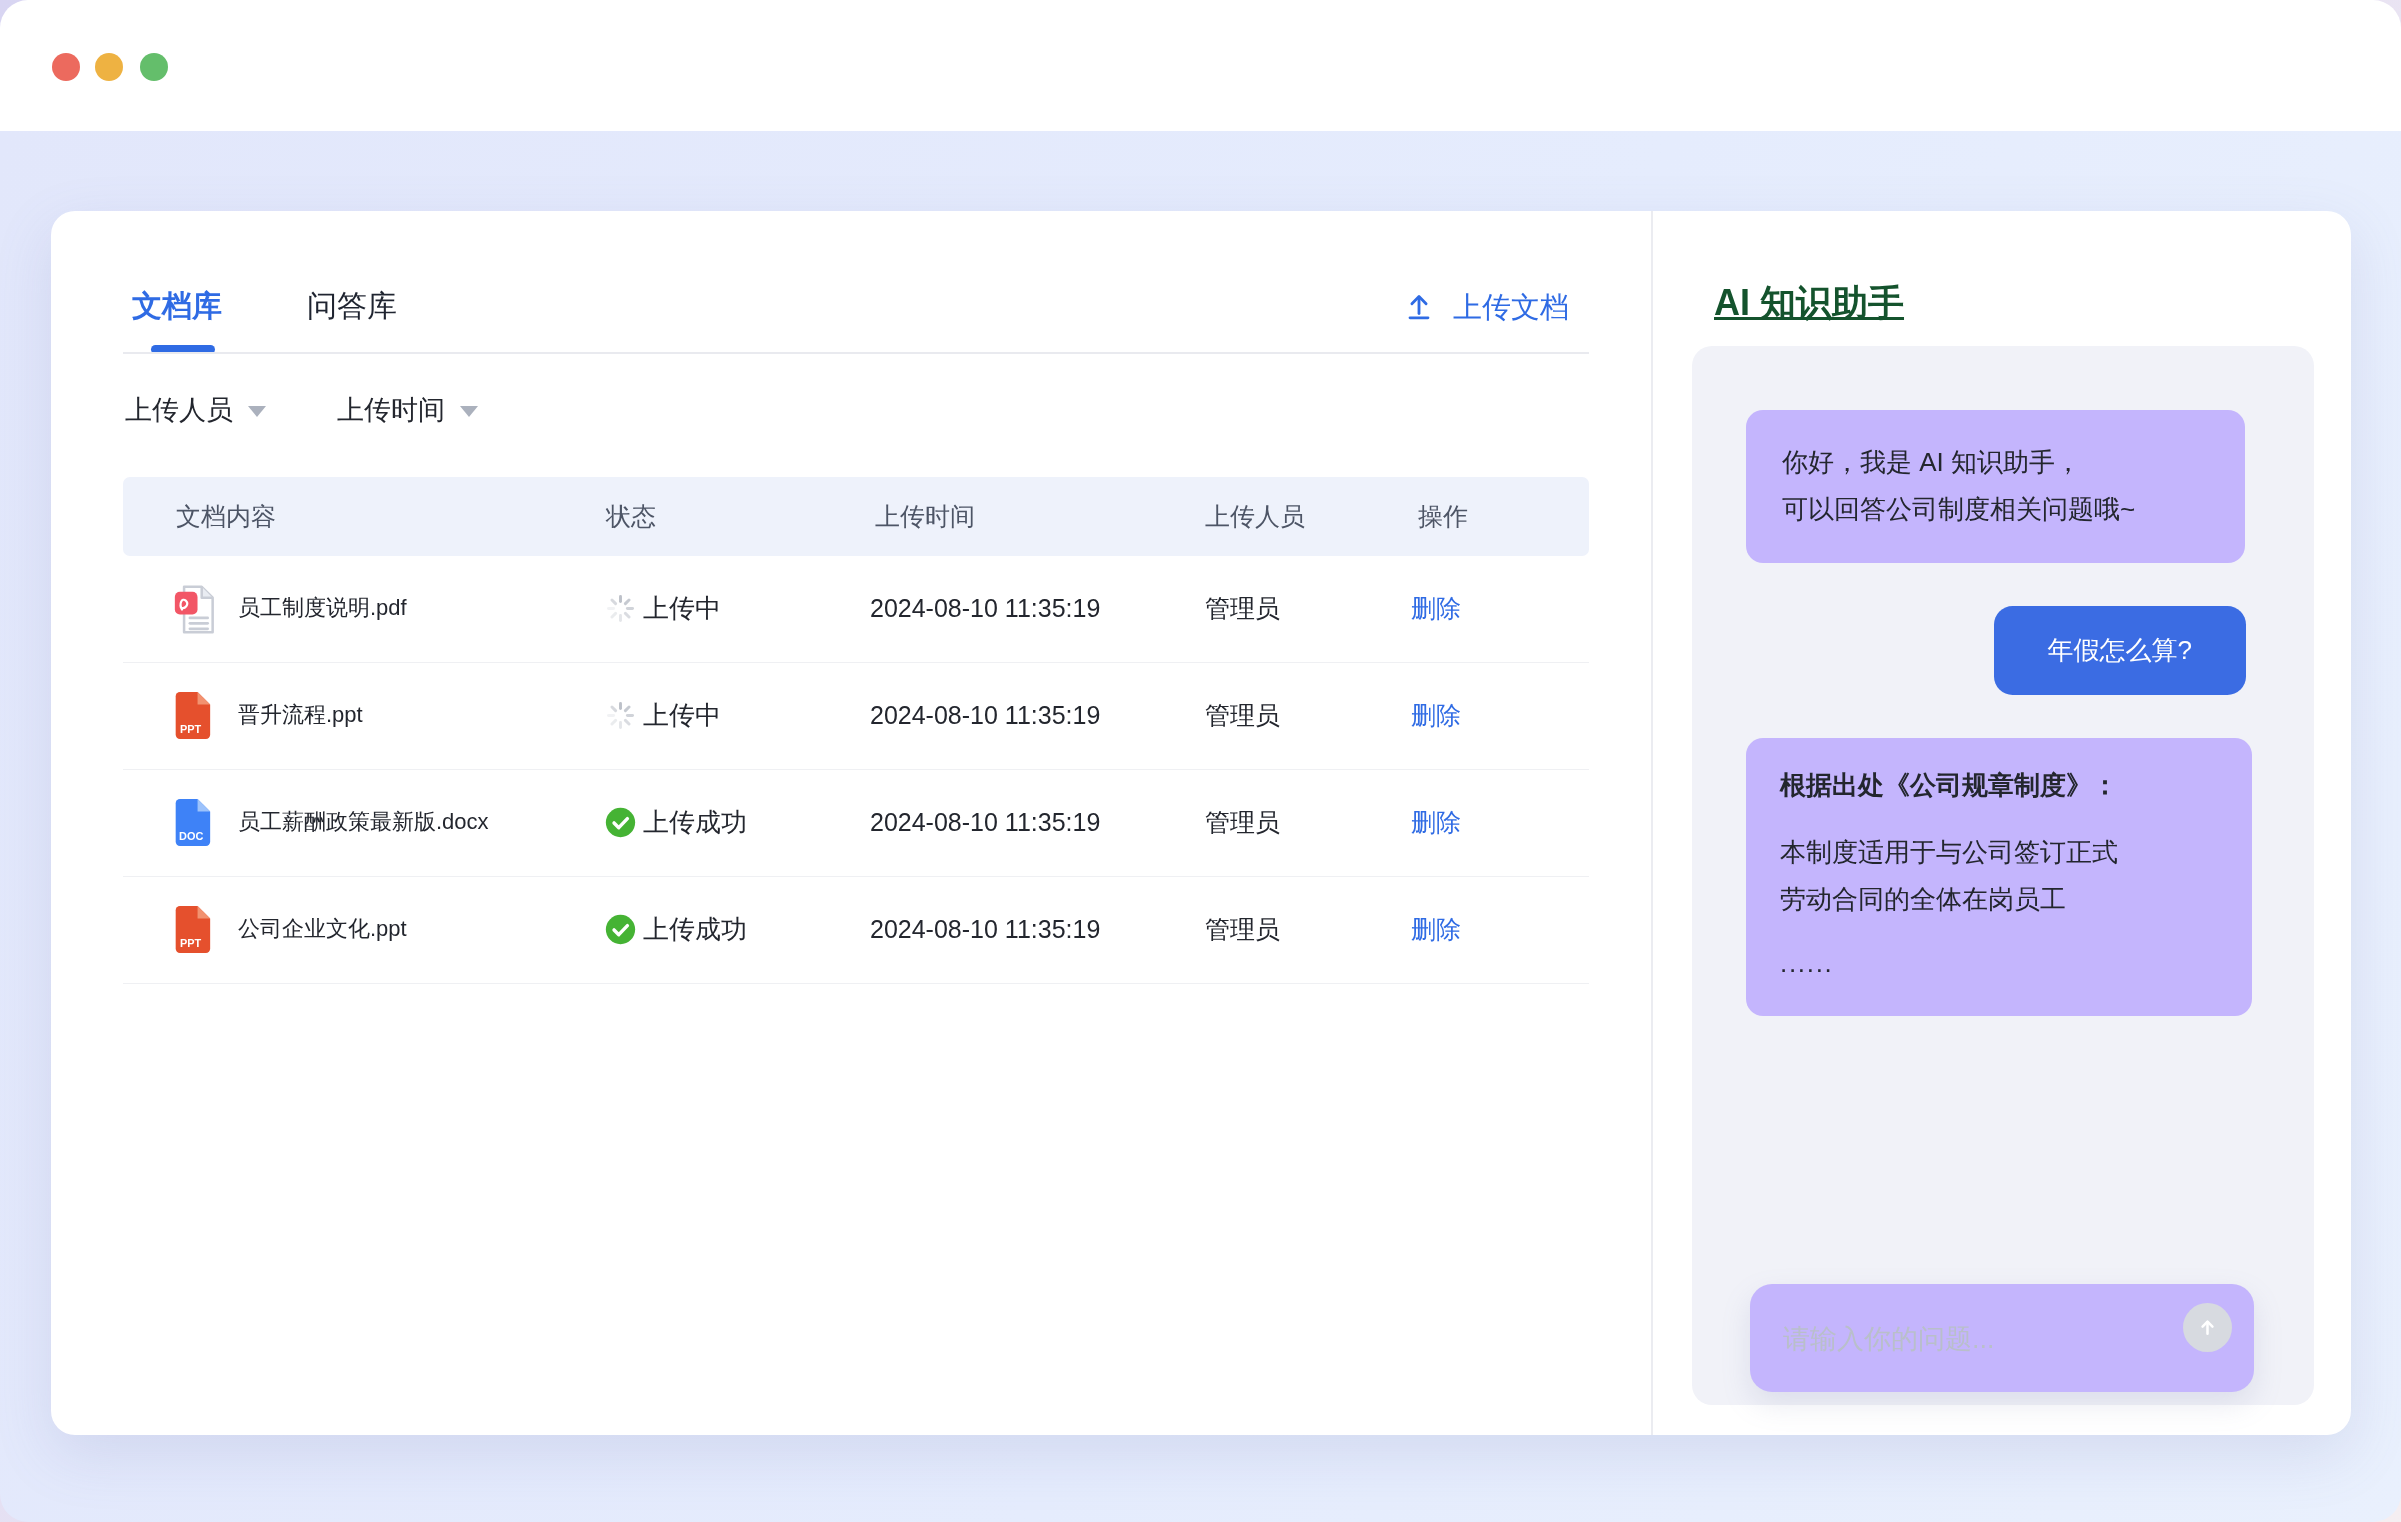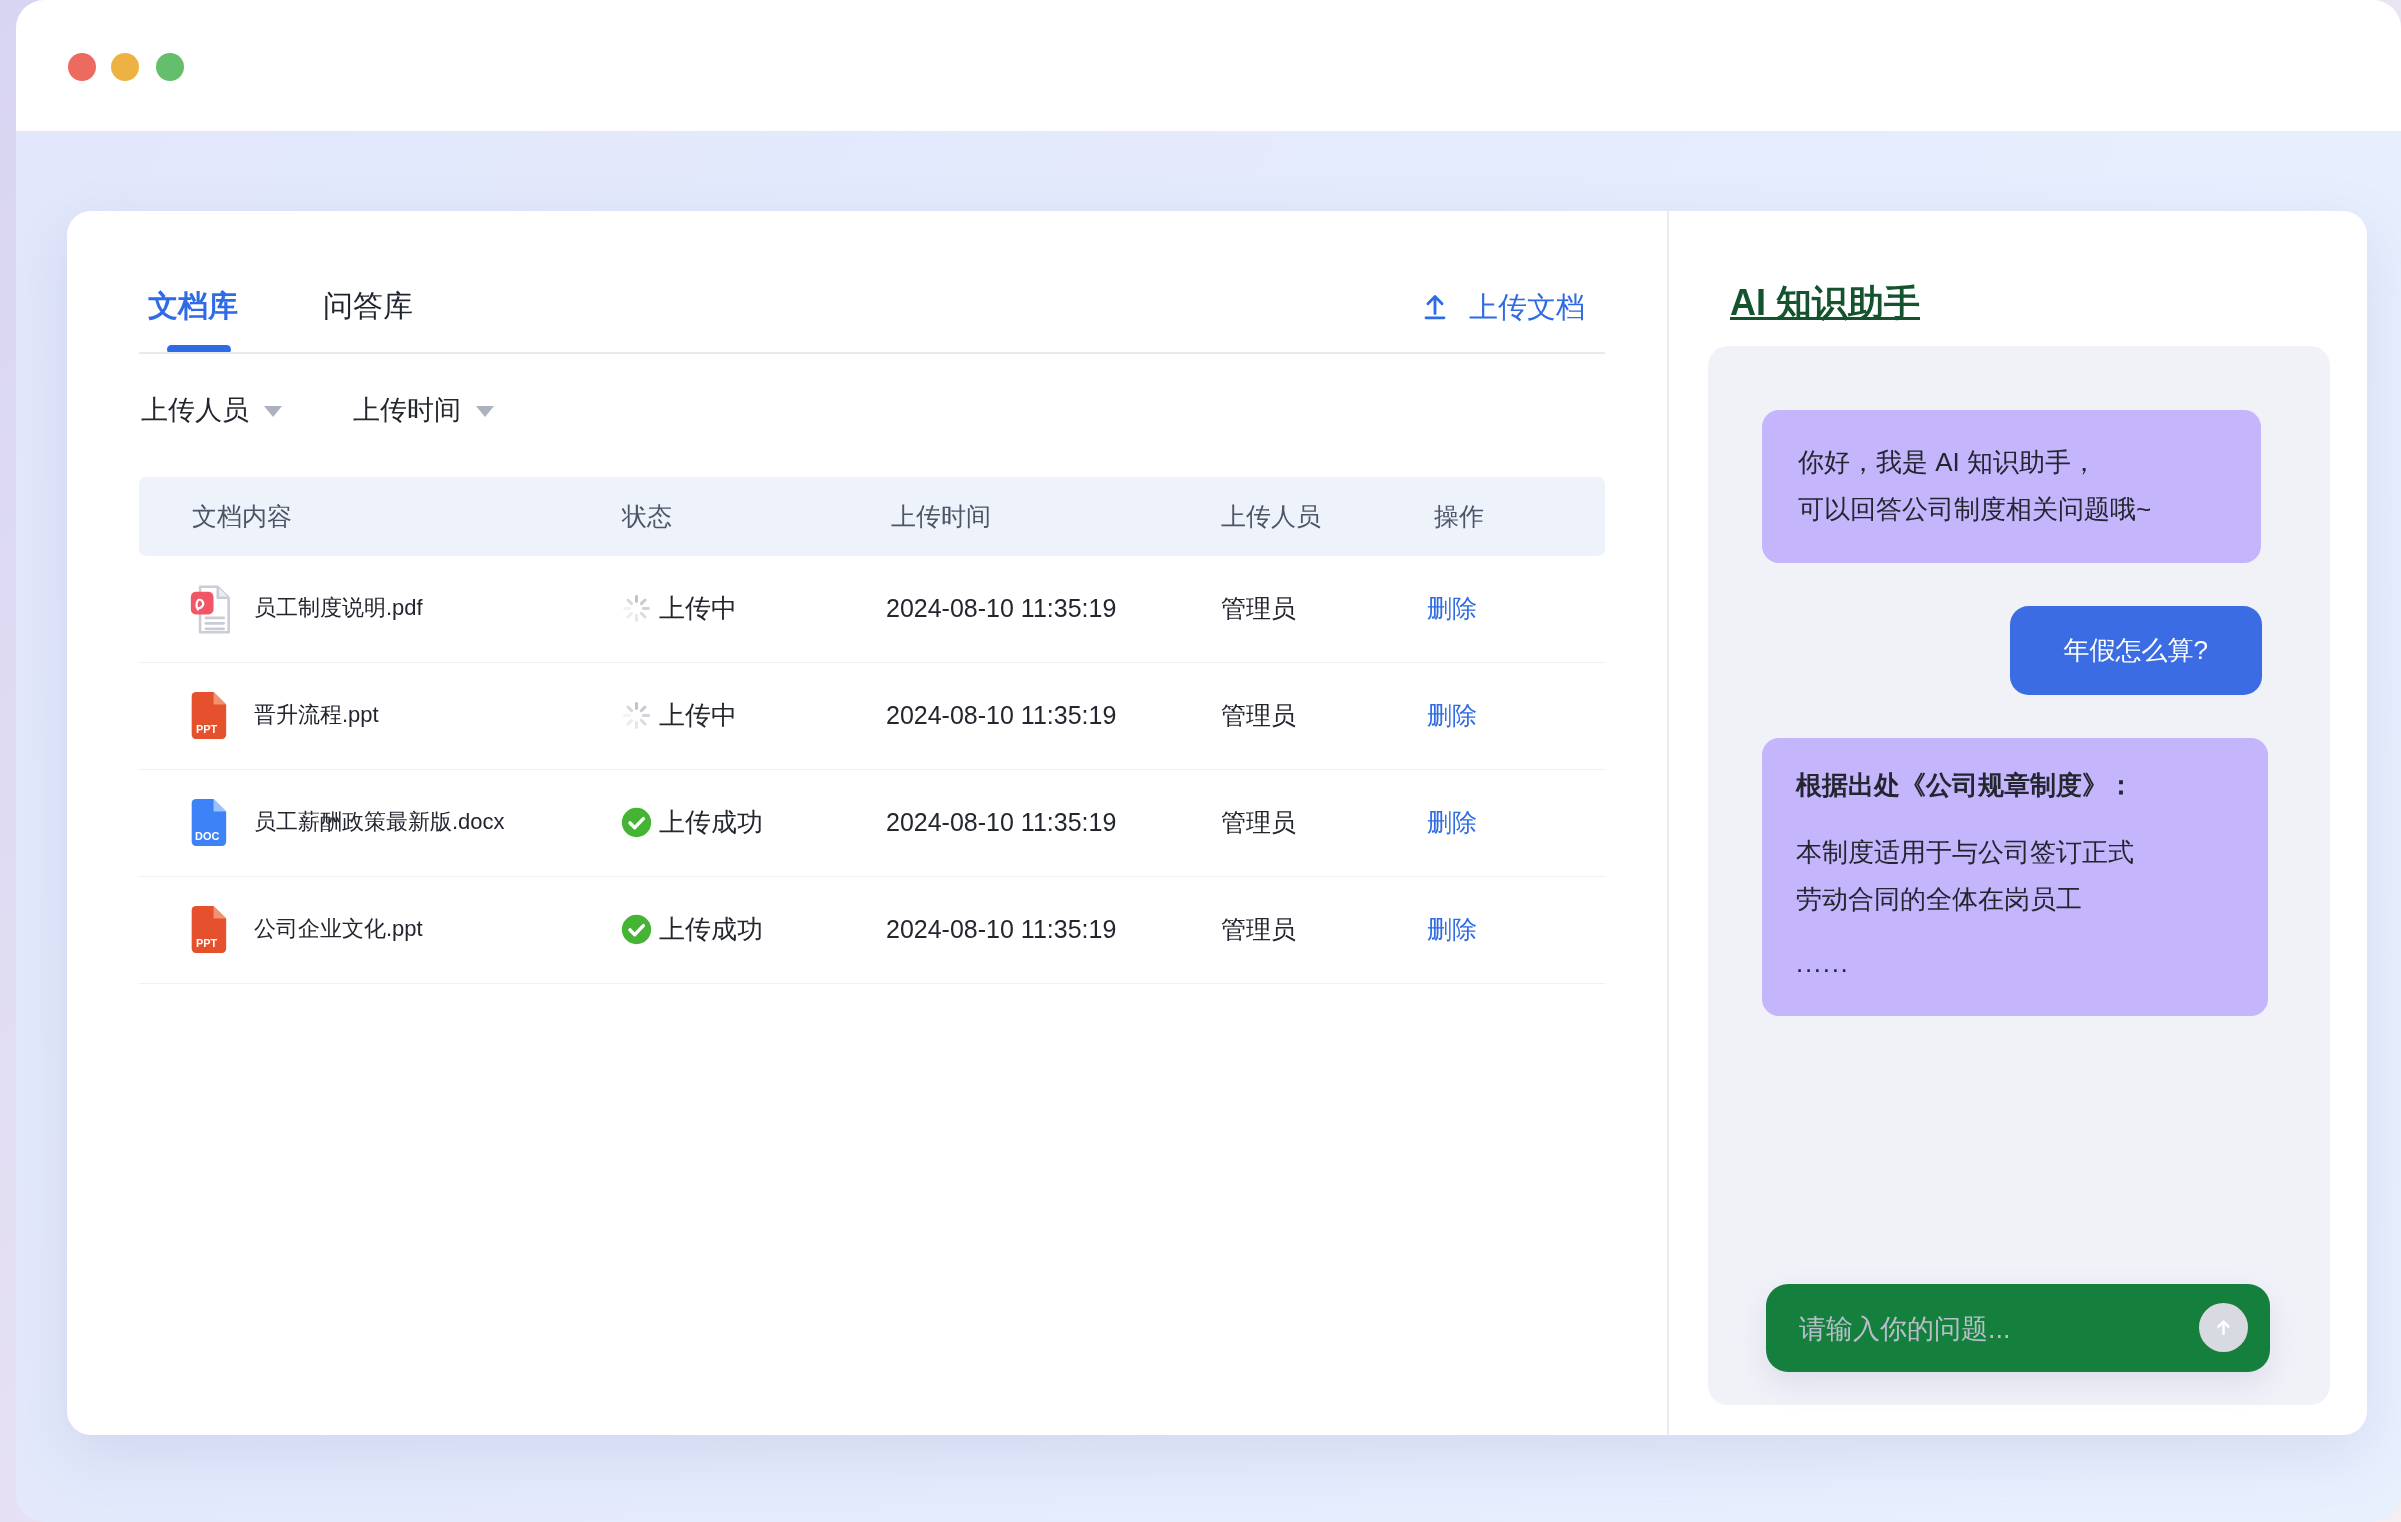--- a/index.html
+++ b/index.html
@@ -3,21 +3,21 @@
 <meta charset="utf-8">
 <style>
   html,body{margin:0;padding:0;}
   body{
     width:2401px;height:1522px;
     font-family:"Liberation Sans","DejaVu Sans",sans-serif;
     background:linear-gradient(140deg,#d8d5f2 0%,#e6e1f3 45%,#f5eef1 100%);
     -webkit-font-smoothing:antialiased;
   }
   .stage{position:relative;width:2401px;height:1522px;overflow:hidden;}
-  .window{position:absolute;inset:0;border-radius:28px;overflow:hidden;margin-left:16px;}
+  .window{position:absolute;inset:0;border-radius:28px;overflow:hidden;}
   .topbar{position:absolute;left:0;top:0;width:100%;height:131px;background:#ffffff;}
   .dot{position:absolute;top:53px;width:28px;height:28px;border-radius:50%;}
   .dot.red{left:52px;background:#ec6a5e;}
   .dot.yellow{left:95px;background:#eeb242;}
   .dot.green{left:140px;background:#64be6b;}
   .content{position:absolute;left:0;top:131px;width:100%;height:1391px;
     background:linear-gradient(115deg,#e2e7fb 0%,#e5ecfd 55%,#e9f0fd 100%);}
   .card{position:absolute;left:51px;top:80px;width:2300px;height:1224px;background:#ffffff;
     border-radius:24px;box-shadow:0 20px 59px rgba(110,120,175,.16);}
   .v-divider{position:absolute;left:1600px;top:0;width:1.7px;height:100%;background:#ebecf1;}
@@ -53,21 +53,21 @@
   .ai-title{position:absolute;left:61px;top:68px;font-size:36px;font-weight:600;color:#14532d;text-decoration:underline;}
   .chat{position:absolute;left:39px;top:135px;width:622px;height:1059px;background:#f1f2f8;border-radius:20px;}
   .bubble{position:absolute;border-radius:17px;font-size:26px;color:#23262e;}
   .bubble.assistant{background:#c4b5fd;left:54px;}
   .b1{top:64px;width:499px;height:153px;box-sizing:border-box;padding:29px 36px;line-height:47px;}
   .b-user{position:absolute;right:68px;top:260px;height:89px;line-height:89px;padding:0 54px;
     border-radius:18.6px;background:#3b6ce3;color:#ffffff;font-size:26px;}
   .b2{top:392px;width:506px;box-sizing:border-box;padding:24px 34px 29px;line-height:47px;}
   .b2 .lead{font-weight:700;margin-bottom:20px;}
   .b2 .dots{margin-top:17px;letter-spacing:1.7px;}
-  .chat-input{position:absolute;left:58px;top:938px;width:504px;height:88px;background:#15803d;border-radius:22px;
+  .chat-input{position:absolute;left:58px;top:938px;width:504px;height:108px;background:#c4b5fd;border-radius:22px;
     box-shadow:0 12px 29px rgba(125,135,180,.18);}
   .chat-input input{position:absolute;left:31px;top:0;width:372px;height:100%;border:none;outline:none;
     font-size:27px;color:#23262e;background:transparent;font-family:inherit;}
   .chat-input input::placeholder{color:#b9bfca;}
   .send-btn{position:absolute;right:22px;top:19.4px;width:49px;height:49px;border-radius:50%;background:#d7dae0;
     display:flex;align-items:center;justify-content:center;cursor:pointer;}
 </style>
 </head>
 <body>
 

